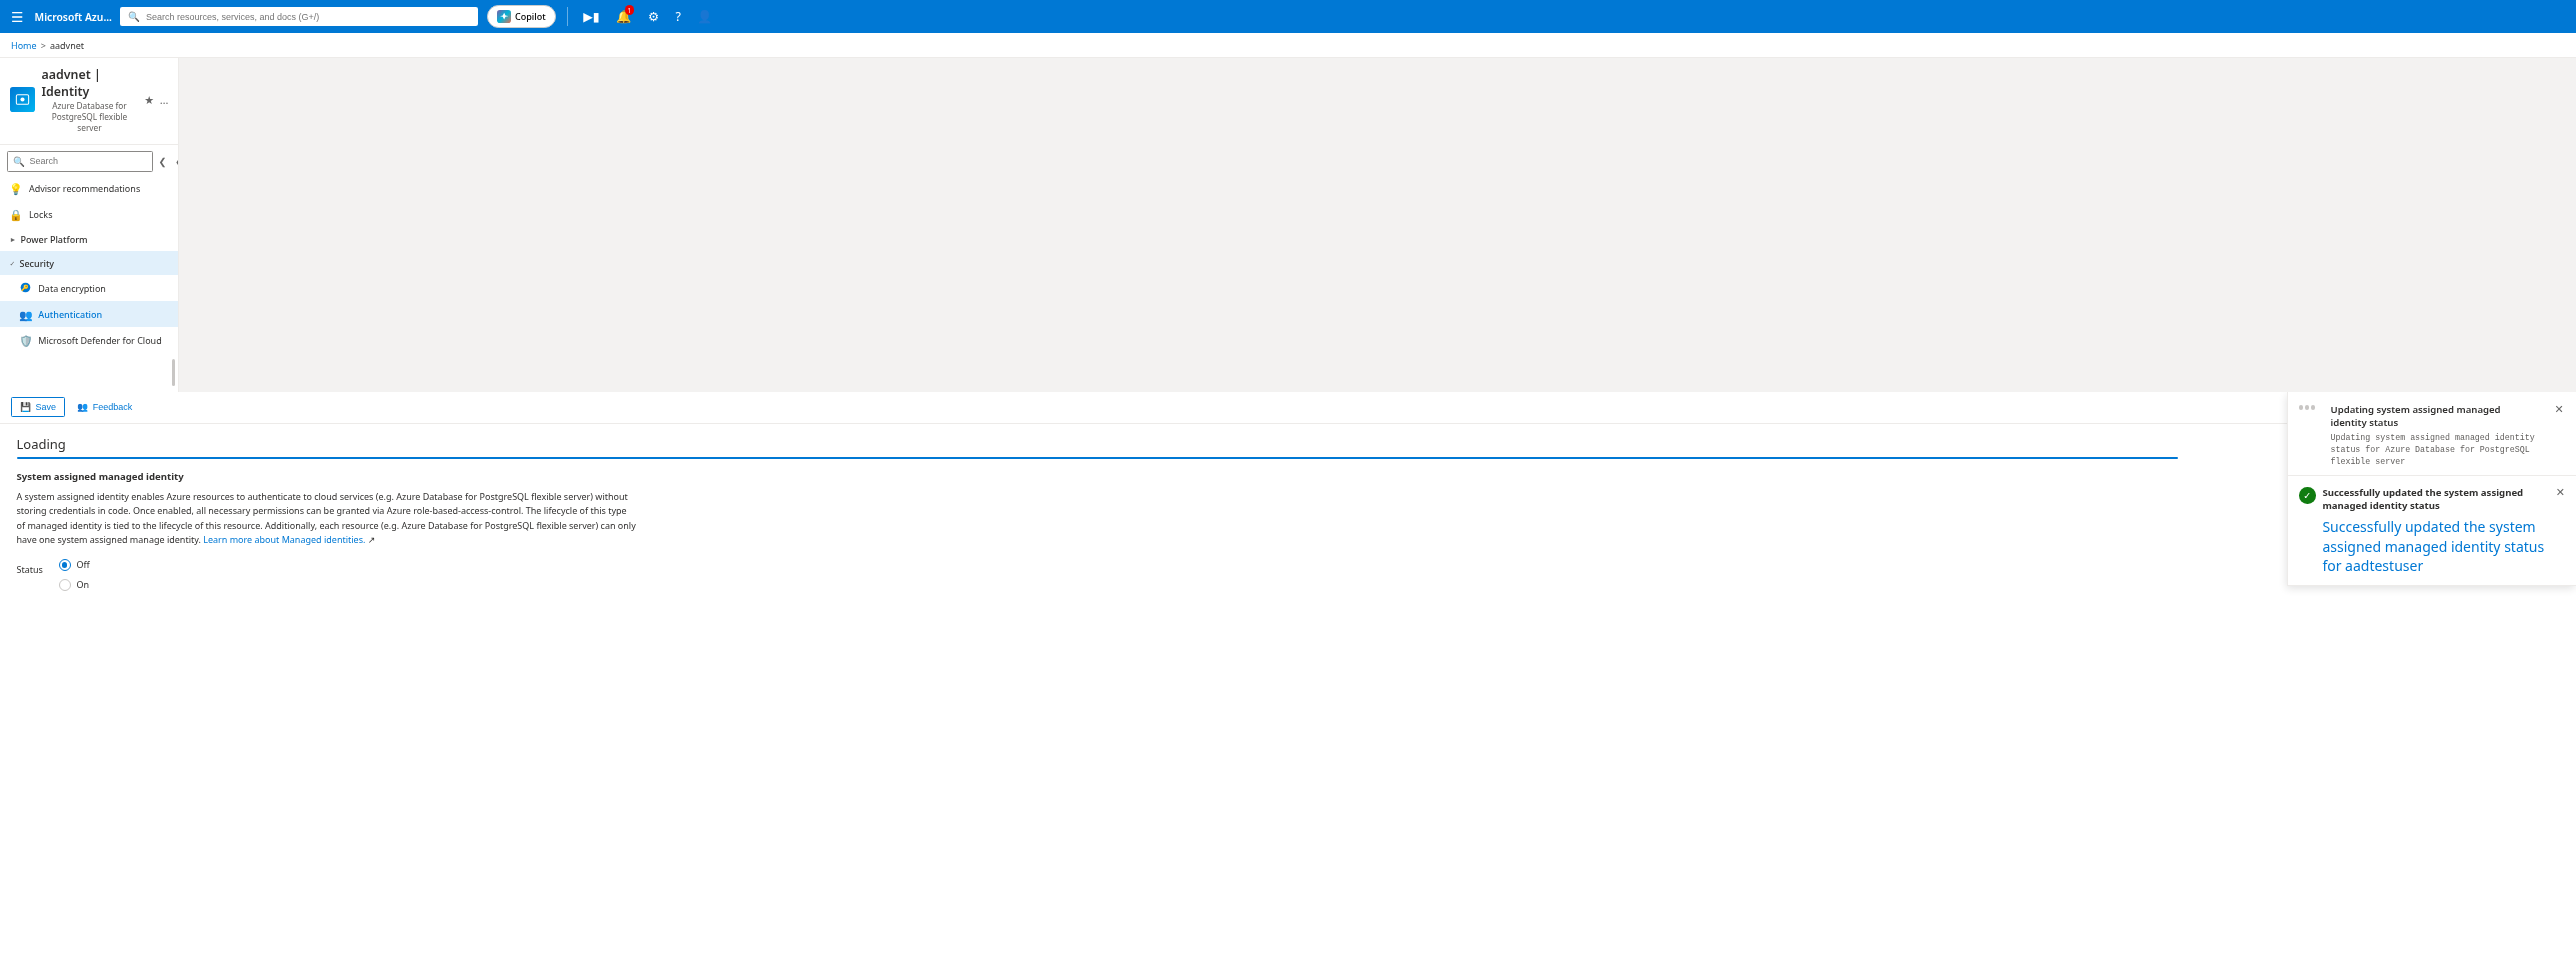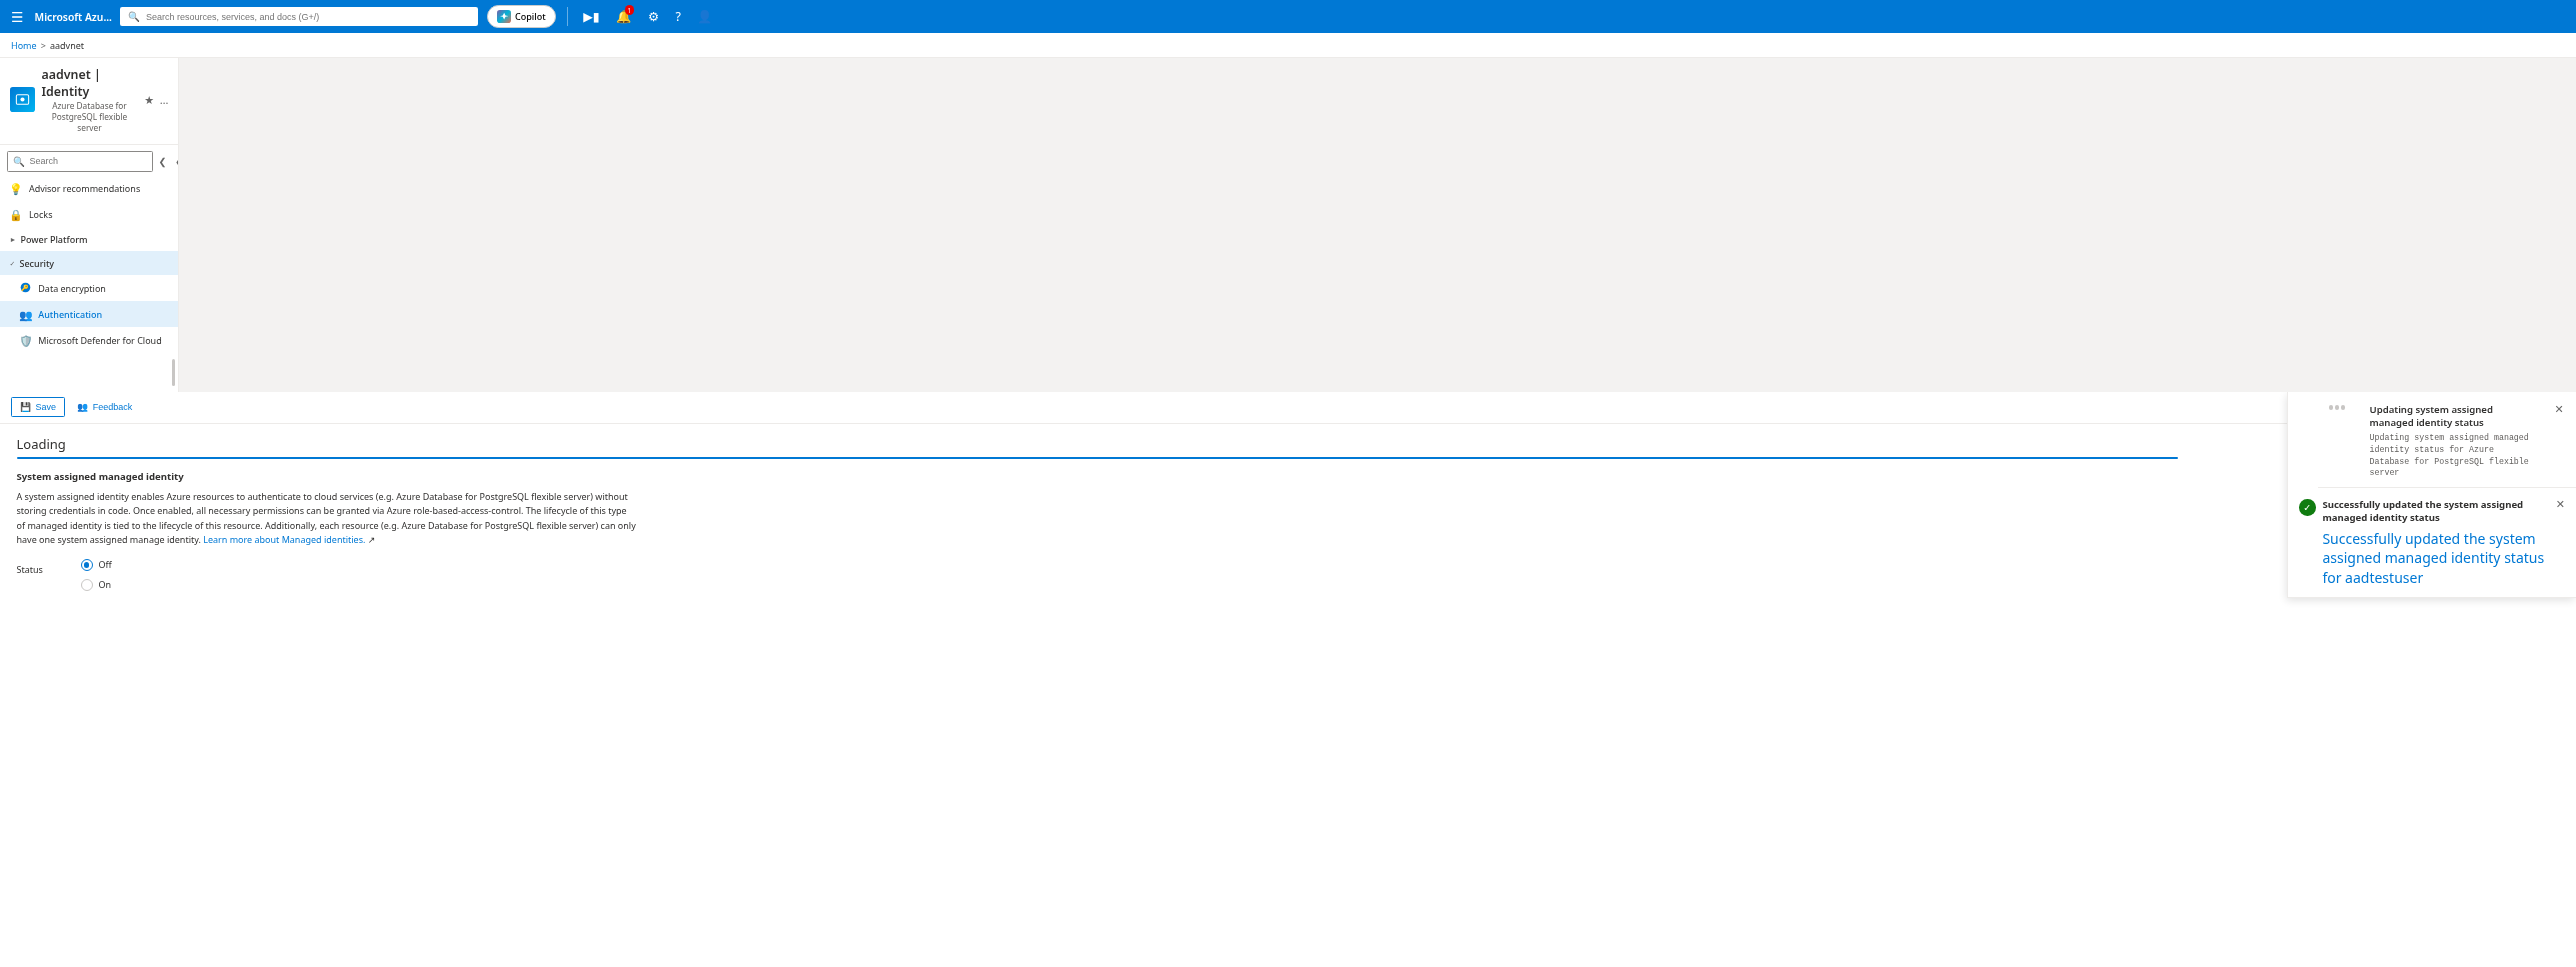--- a/index.html
+++ b/index.html
@@ -288,21 +288,21 @@
       margin-bottom: 11px;
       max-width: 620px;
     }
     .section-desc a {
       color: #0078d4;
       text-decoration: none;
     }
     .status-row {
       display: flex;
       align-items: flex-start;
-      gap: 23px;
+      gap: 1px;
       margin-top: 8.3px;
     }
     .status-label {
       font-size: 9px;
       color: #323130;
       min-width: 41px;
       padding-top: 4.1px;
     }
     .status-options {
       display: flex;
@@ -342,22 +342,21 @@
       border-left: 0.7px solid #edebe9;
       border-bottom: 0.7px solid #edebe9;
       box-shadow: -1.4px 2.8px 8.3px rgba(0,0,0,0.12);
       z-index: 200;
     }
     .notif-header {
       display: flex;
       align-items: flex-start;
       padding: 11px 11px 8.3px 11px;
       border-bottom: 0.7px solid #edebe9;
-      gap: 24px;
-      margin-left: 30px;
+      gap: 15px;
     }
     .notif-dots {
       display: flex;
       gap: 2.1px;
       margin-top: 2.8px;
     }
     .notif-dot {
       width: 4.1px; height: 4.1px;
       background: #c8c6c4;
       border-radius: 50%;

